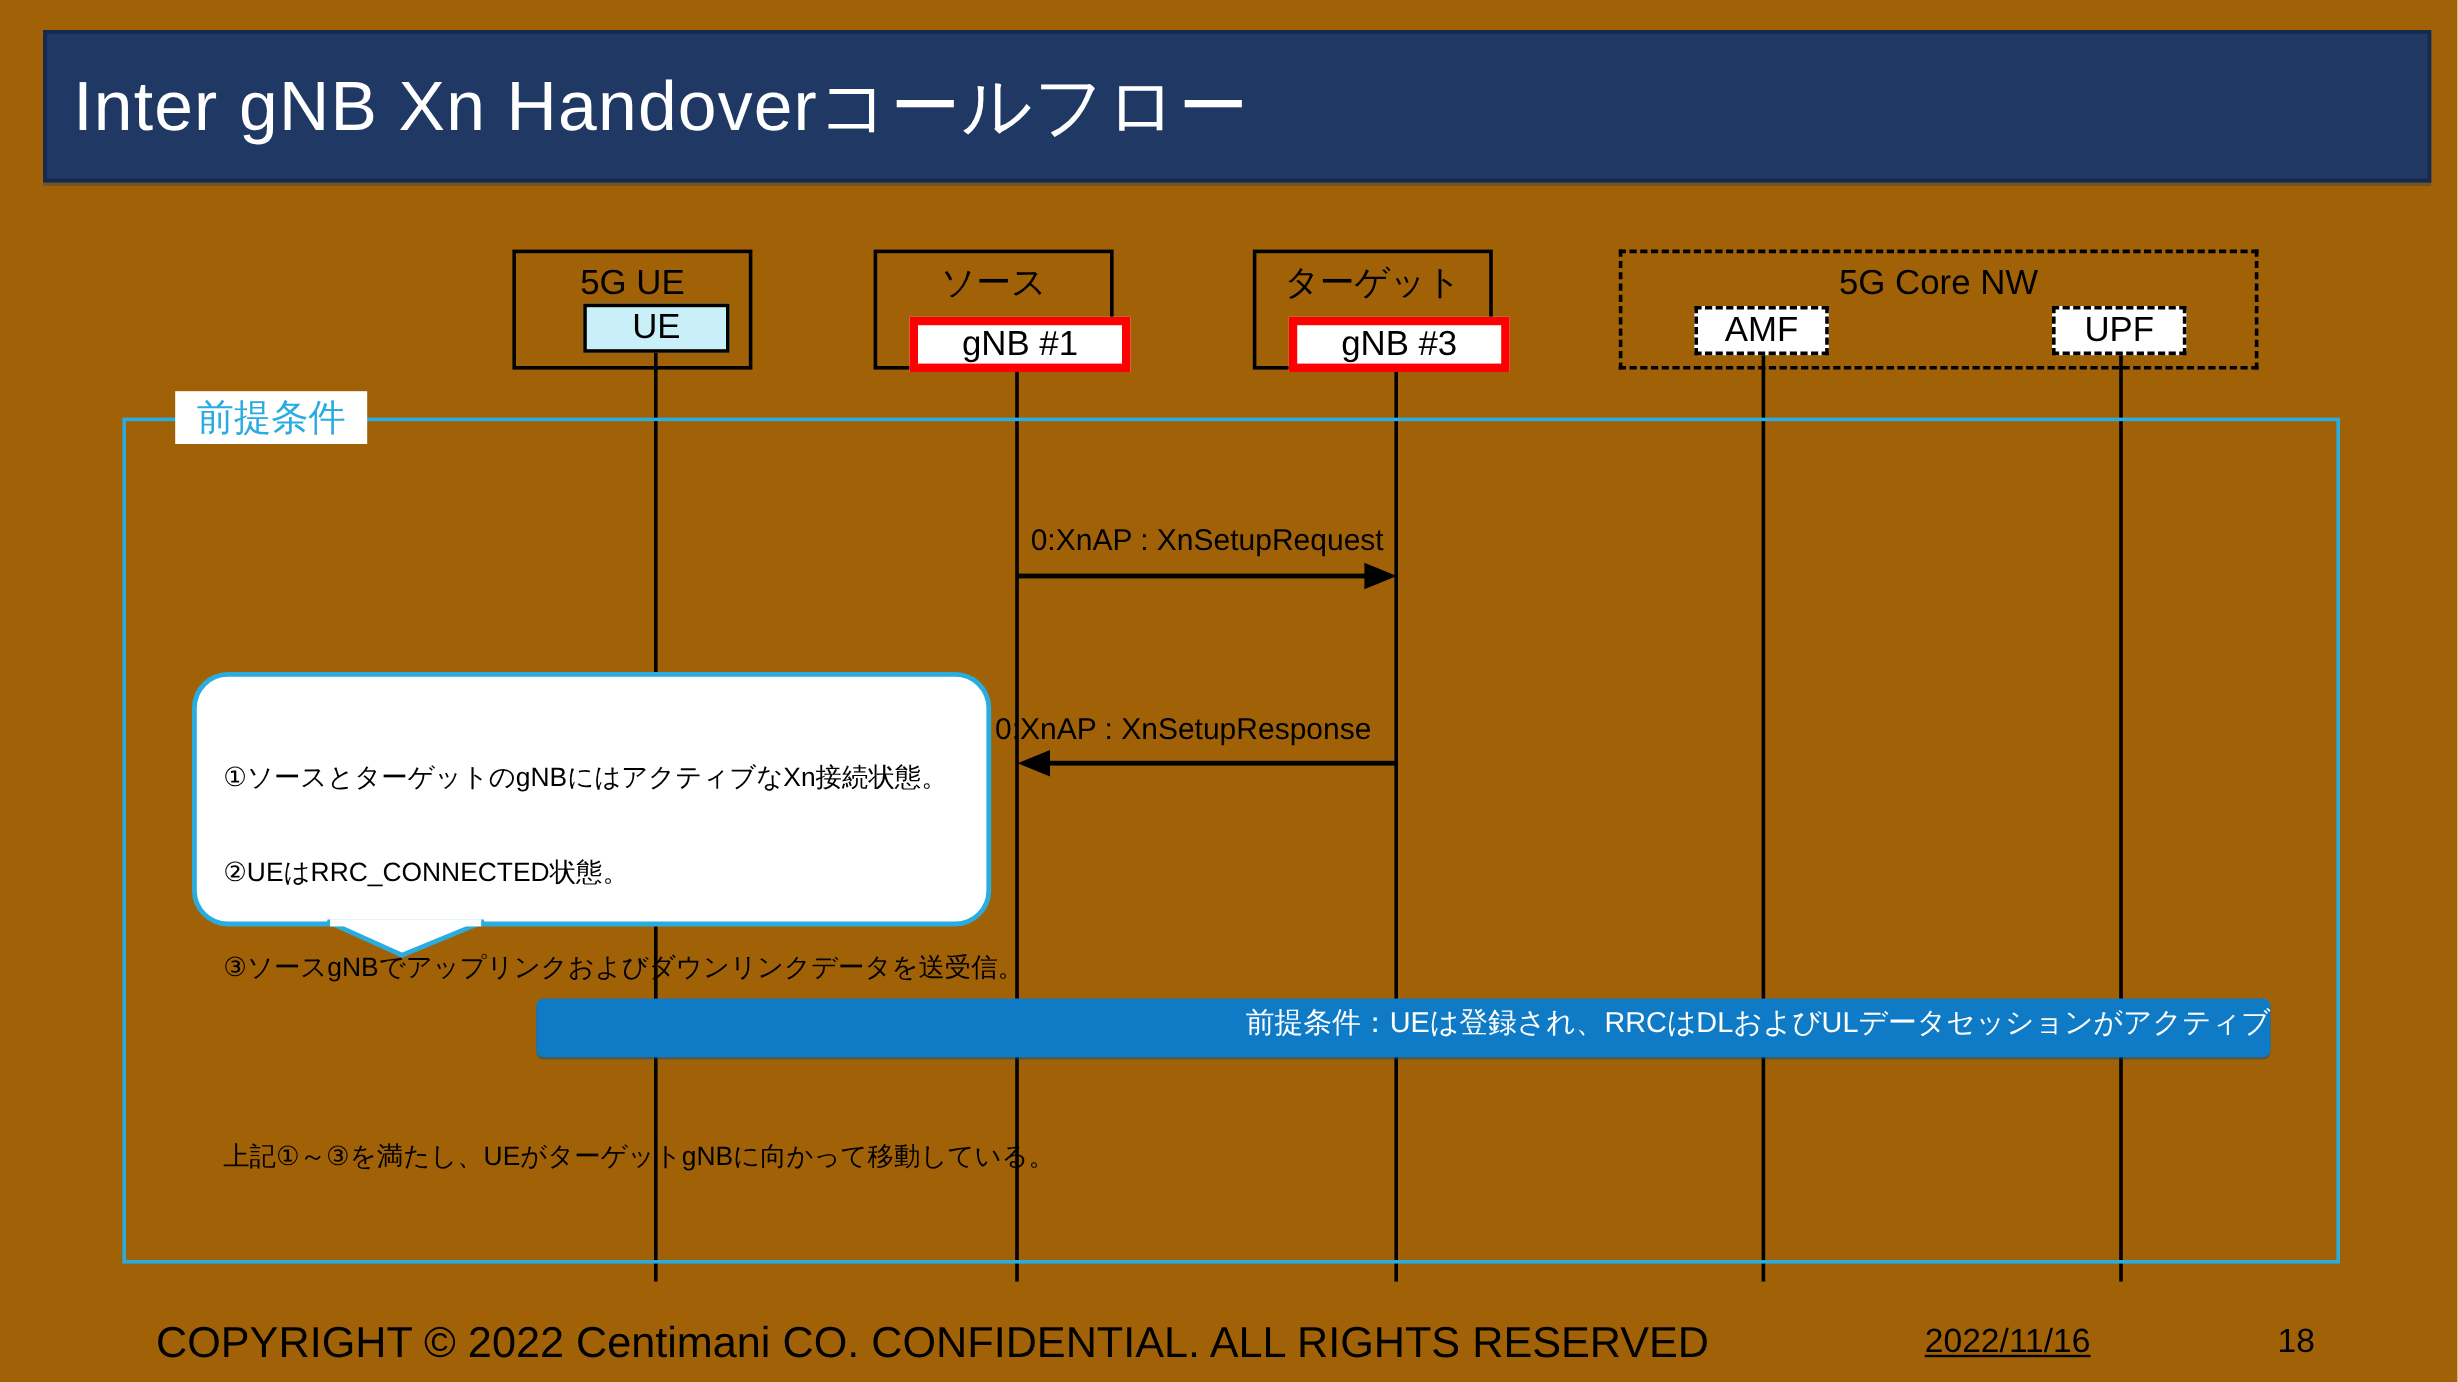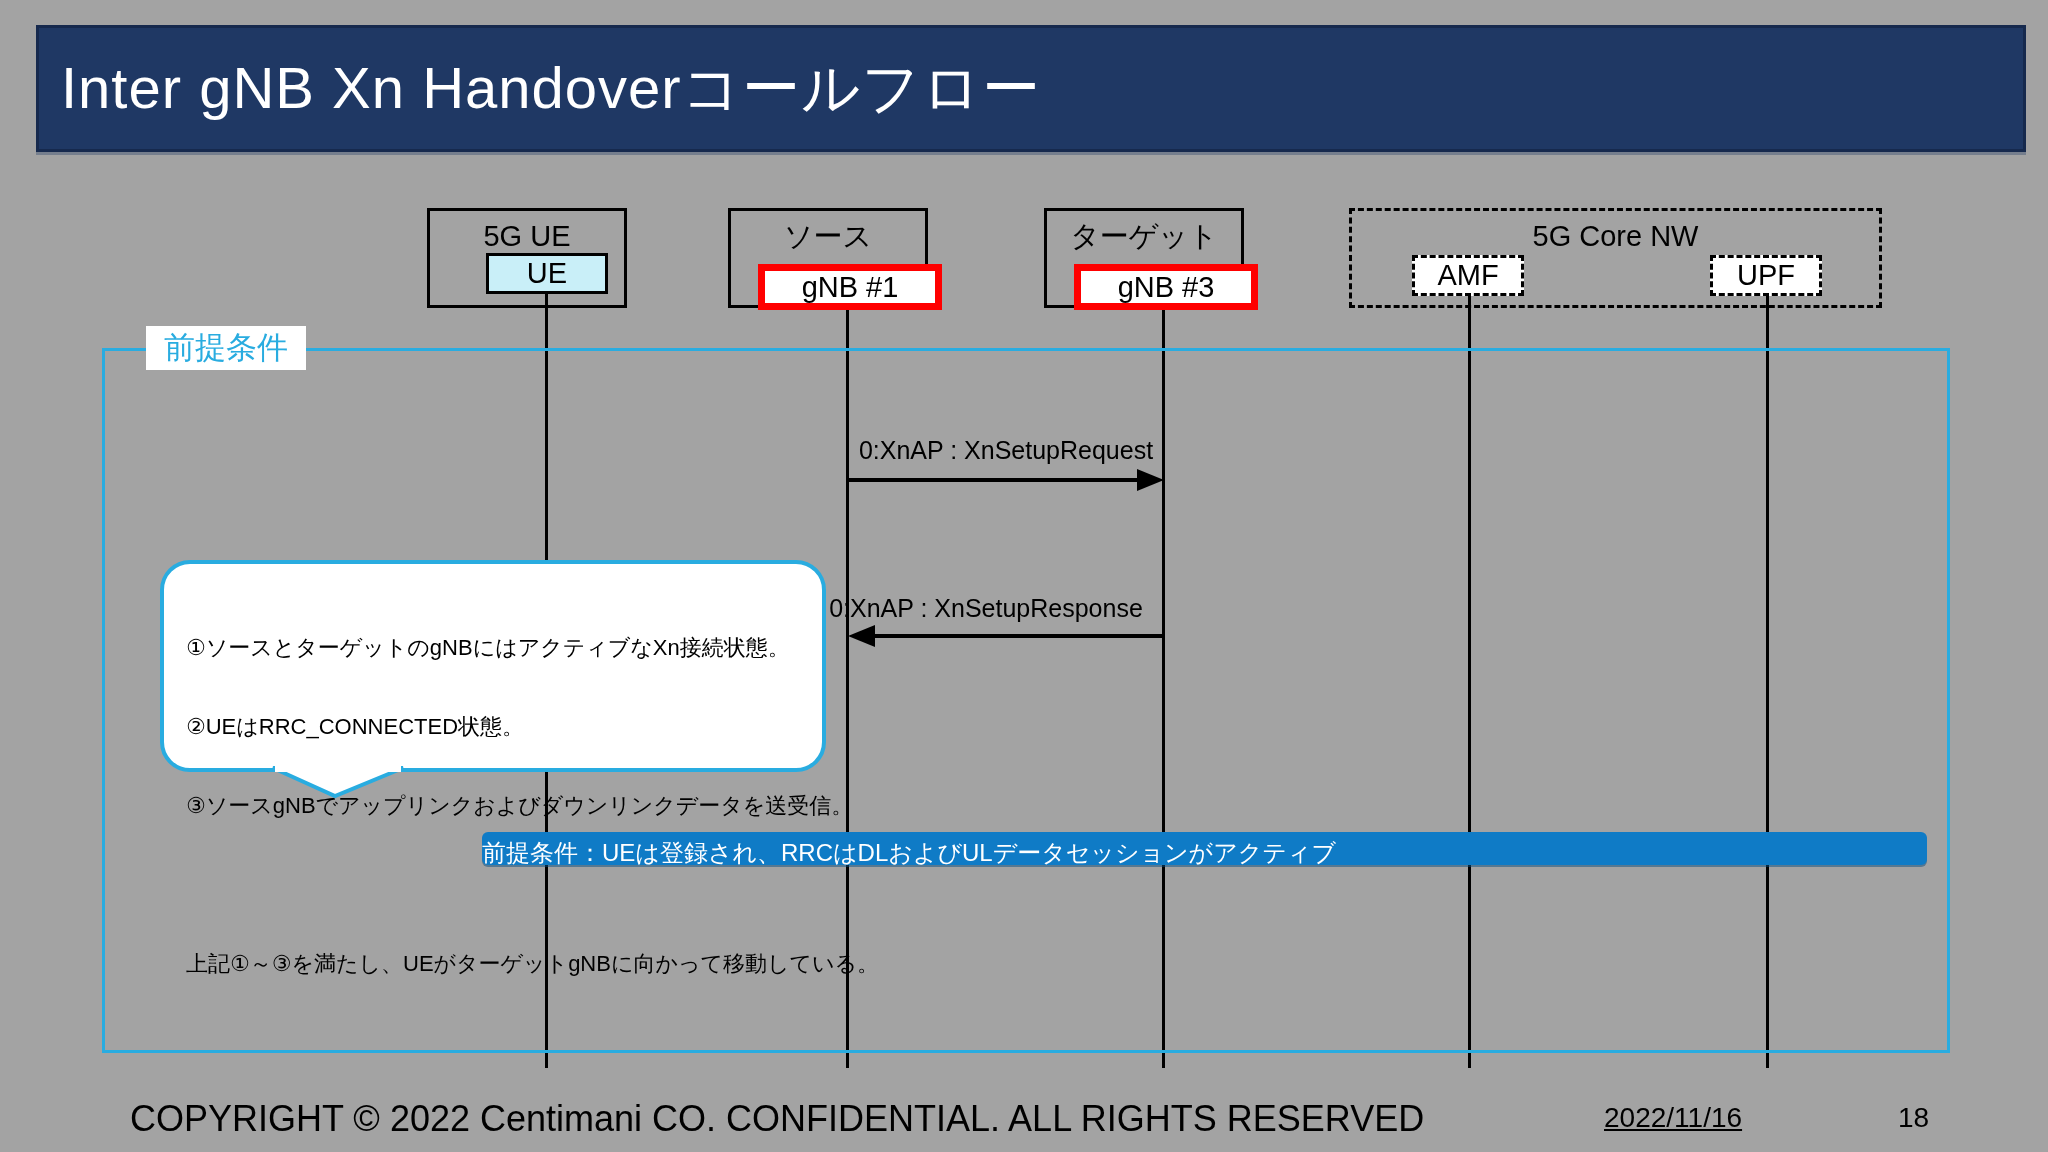--- a/index.html
+++ b/index.html
@@ -8,21 +8,21 @@
     --accent-cyan:#29ace0;
     --ue-fill:#c9eff8;
     --red:#ff0000;
     --banner-blue:#0f7bc6;
     --ink:#000000;
   }
   html,body{margin:0;padding:0;background:#ffffff;}
   .slide{
     position:relative;
     width:2048px;height:1152px;
-    background:#a3a3a3;
+    background:#a16207;
     font-family:"Liberation Sans","DejaVu Sans",sans-serif;
     color:var(--ink);
     overflow:hidden;
   }
   
   .title-banner{
     position:absolute;left:36px;top:25px;width:1990px;height:127px;
     background:var(--navy);
     border:3px solid var(--navy-border);
     box-sizing:border-box;
@@ -87,24 +87,24 @@
   .callout{
     position:absolute;left:160px;top:560px;width:666px;height:212px;
     background:#ffffff;border:4px solid var(--accent-cyan);
     border-radius:30px;box-sizing:border-box;
     padding:20px 16px 0 22px;
   }
   .callout-line{font-size:22px;line-height:31px;min-height:31px;white-space:nowrap;margin-top:48px;}
   .callout-tail{position:absolute;left:255px;top:766px;}
   
   .flow-banner{
-    position:absolute;left:447px;top:832px;width:1445px;height:33px;
+    position:absolute;left:447px;top:832px;width:1445px;height:49px;
     background:var(--banner-blue);border-radius:6px;
-    color:#ffffff;font-size:24px;line-height:42px;text-align:left;
-    white-space:nowrap;box-shadow:0 2px 0 rgba(9,77,128,.5);margin-left:35px;
+    color:#ffffff;font-size:24px;line-height:42px;text-align:right;
+    white-space:nowrap;box-shadow:0 2px 0 rgba(9,77,128,.5);
   }
   
   .footer-copyright{position:absolute;left:130px;top:1098px;font-size:36px;white-space:nowrap;}
   .footer-date{position:absolute;left:1604px;top:1102px;font-size:28px;white-space:nowrap;text-decoration:underline;}
   .footer-page{position:absolute;left:1898px;top:1102px;font-size:28px;}
 </style>
 </head>
 <body>
 
 <div class="slide">

